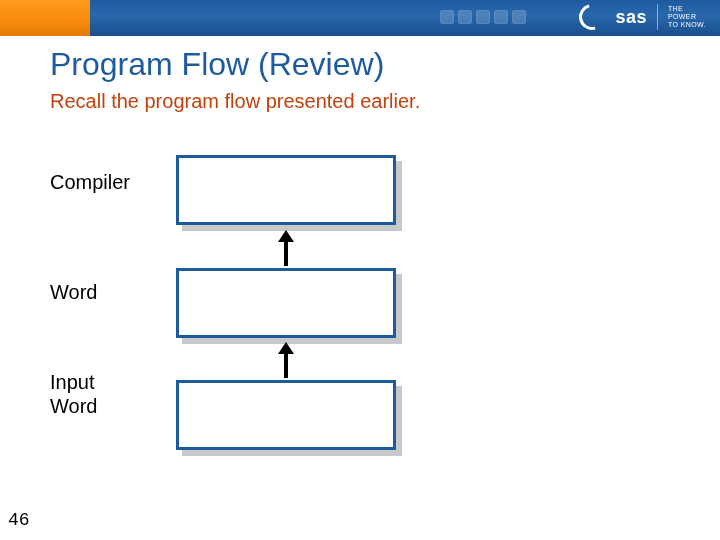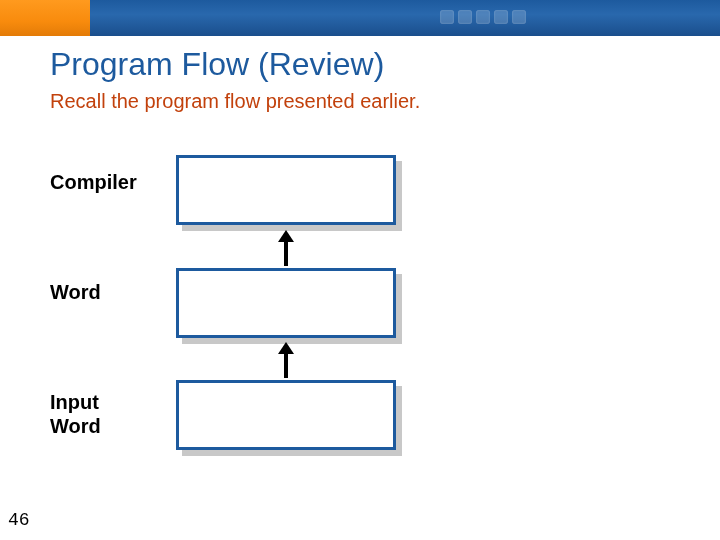--- a/index.html
+++ b/index.html
@@ -93,27 +93,27 @@
     top: 90px;
     left: 50px;
     font-size: 20px;
     color: #c2410c;
   }
 
   
   .label {
     position: absolute;
     font-size: 20px;
-    font-weight: bold;
+    font-weight: normal;
     color: #000;
     line-height: 24px;
   }
   .label1 { top: 170px; left: 50px; }
   .label2 { top: 280px; left: 50px; }
-  .label3 { top: 390px; left: 50px; }
+  .label3 { top: 370px; left: 50px; }
 
   
   .stage {
     position: absolute;
     left: 176px;
   }
   .box-shadow {
     position: absolute;
     top: 6px;
     left: 6px;
@@ -170,20 +170,30 @@
 
 <div class="banner">
   <div class="banner-orange"></div>
   <div class="banner-dots">
     <span></span>
       <span></span>
       <span></span>
       <span></span>
       <span></span>
   </div>
+  <div class="banner-logo">
+    <div class="swoosh"></div>
+    <div class="brand">sas</div>
+    <div class="divider"></div>
+    <div class="tag">
+      <div>THE</div>
+      <div>POWER</div>
+      <div>TO KNOW.</div>
+    </div>
+  </div>
 </div>
 
 <div class="title">Program Flow (Review)</div>
 <div class="subtitle">Recall the program flow presented earlier.</div>
 
 <div class="label label1">Compiler</div>
 <div class="label label2">
   <div>Word</div>
 </div>
 <div class="label label3">

